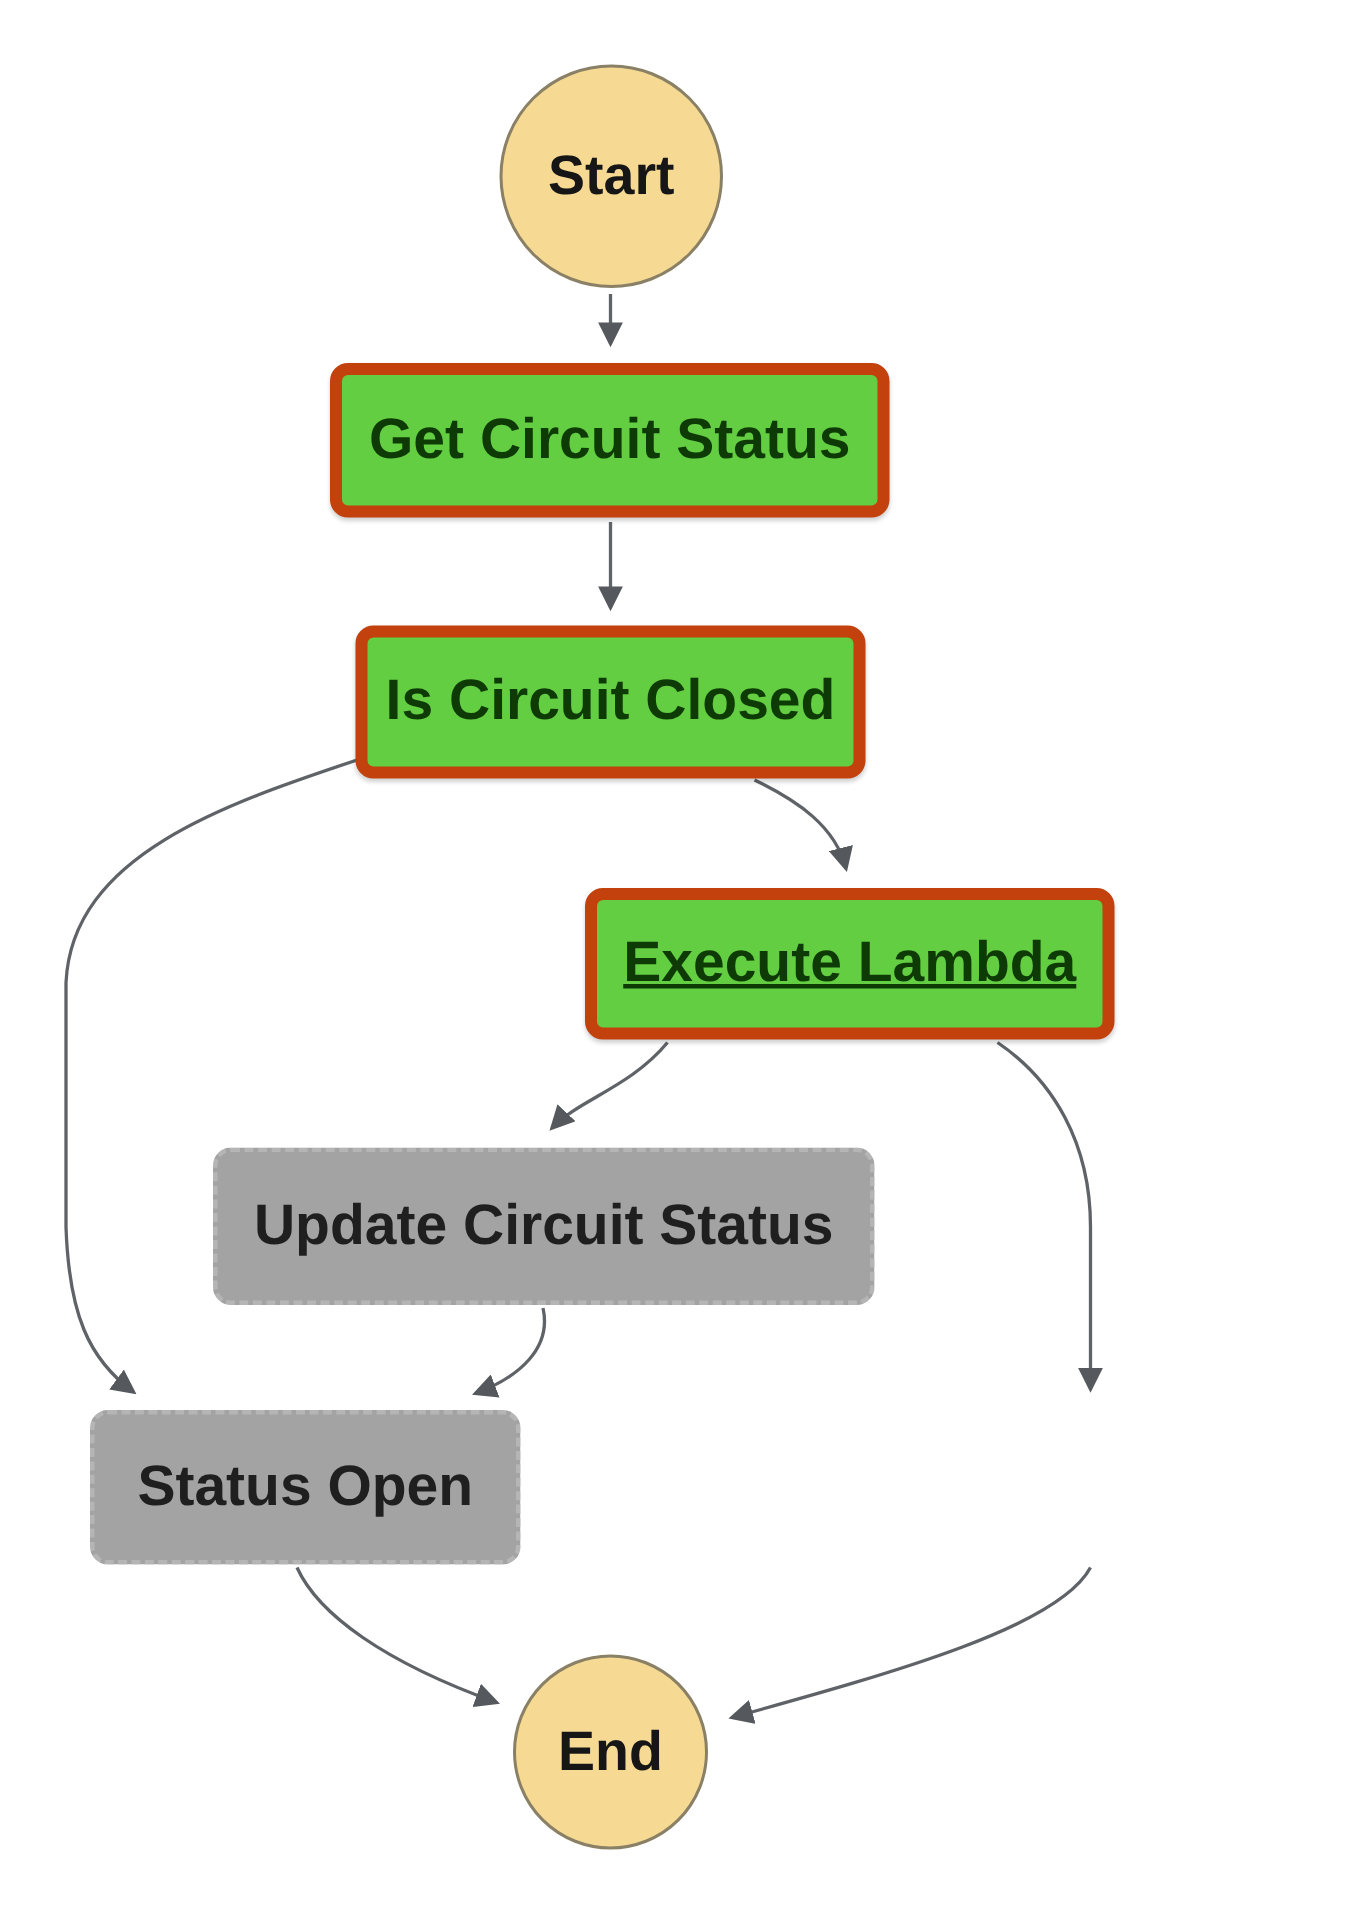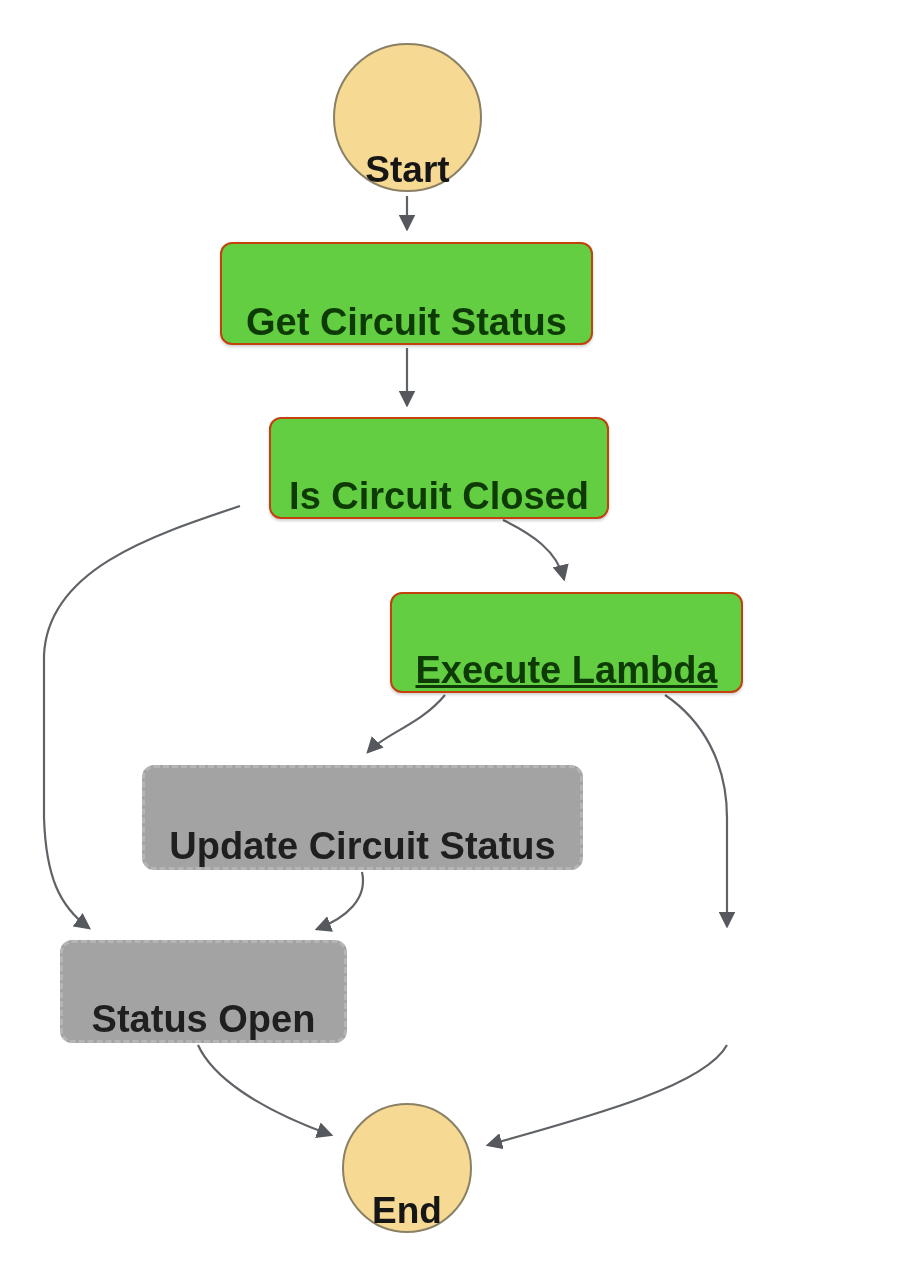--- a/index.html
+++ b/index.html
@@ -12,34 +12,34 @@
     overflow: hidden;
   }
   .edges-layer {
     position: absolute;
     left: 0; top: 0;
     width: 914px; height: 1280px;
   }
   .node {
     position: absolute;
     display: flex;
-    align-items: flex-end;
+    align-items: center;
     justify-content: center;
     box-sizing: border-box;
     text-align: center;
     font-weight: bold;
     line-height: 1.05;
   }
   .state {
     border-radius: 12px;
     font-size: 38px;
   }
   .state.succeeded {
     background: #63ce41;
-    border: 2px solid #c2410c;
+    border: 8px solid #c2410c;
     color: #0e3a05;
     box-shadow: 0 2px 3px rgba(0,0,0,0.18);
   }
   .state.not-executed {
     background: #a3a3a3;
     border: 3px dashed #b5b5b5;
     color: #1f1f1f;
   }
   .terminal {
     border-radius: 50%;
@@ -78,21 +78,21 @@
   </svg>
 
   <div class="node terminal" style="left:333px; top:43px; width:149px; height:149px;">
     <span>Start</span>
   </div>
 
   <div class="node state succeeded" style="left:220px; top:242px; width:373px; height:103px;">
     <span>Get Circuit Status</span>
   </div>
 
-  <div class="node state succeeded" style="left:237px; top:417px; width:340px; height:102px;margin-left:32px;">
+  <div class="node state succeeded" style="left:237px; top:417px; width:340px; height:102px;">
     <span>Is Circuit Closed</span>
   </div>
 
   <div class="node state succeeded" style="left:390px; top:592px; width:353px; height:101px;text-decoration:underline;">
     <span>Execute Lambda</span>
   </div>
 
   <div class="node state not-executed" style="left:142px; top:765px; width:441px; height:105px;">
     <span>Update Circuit Status</span>
   </div>

